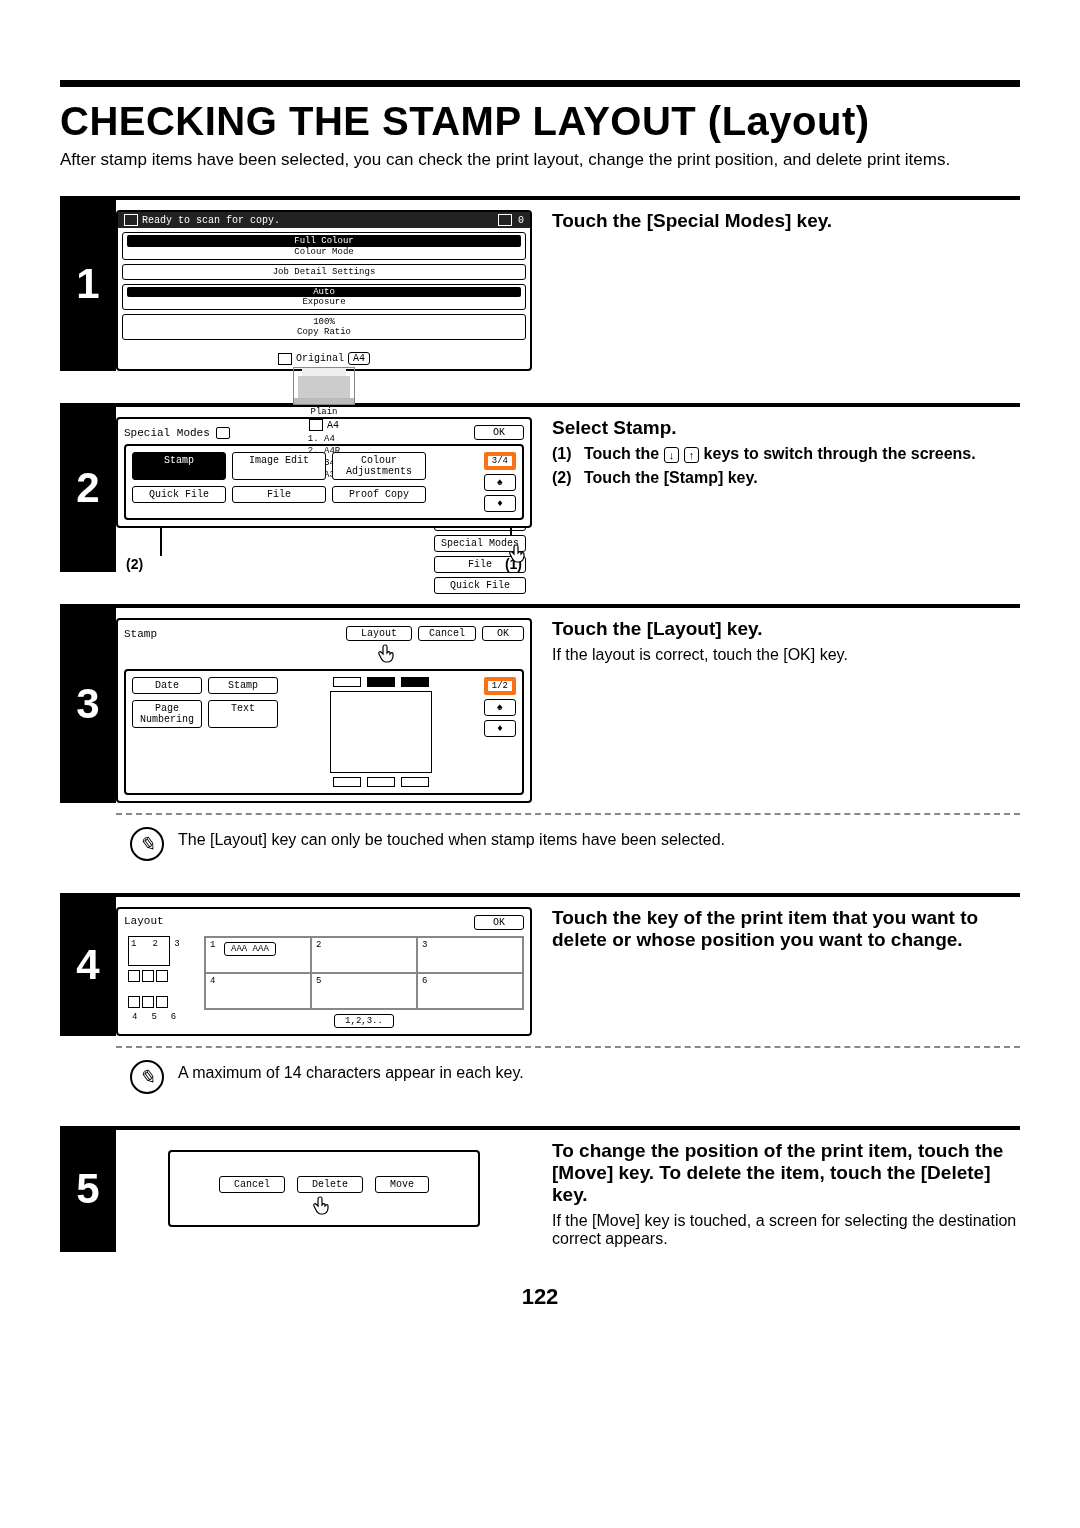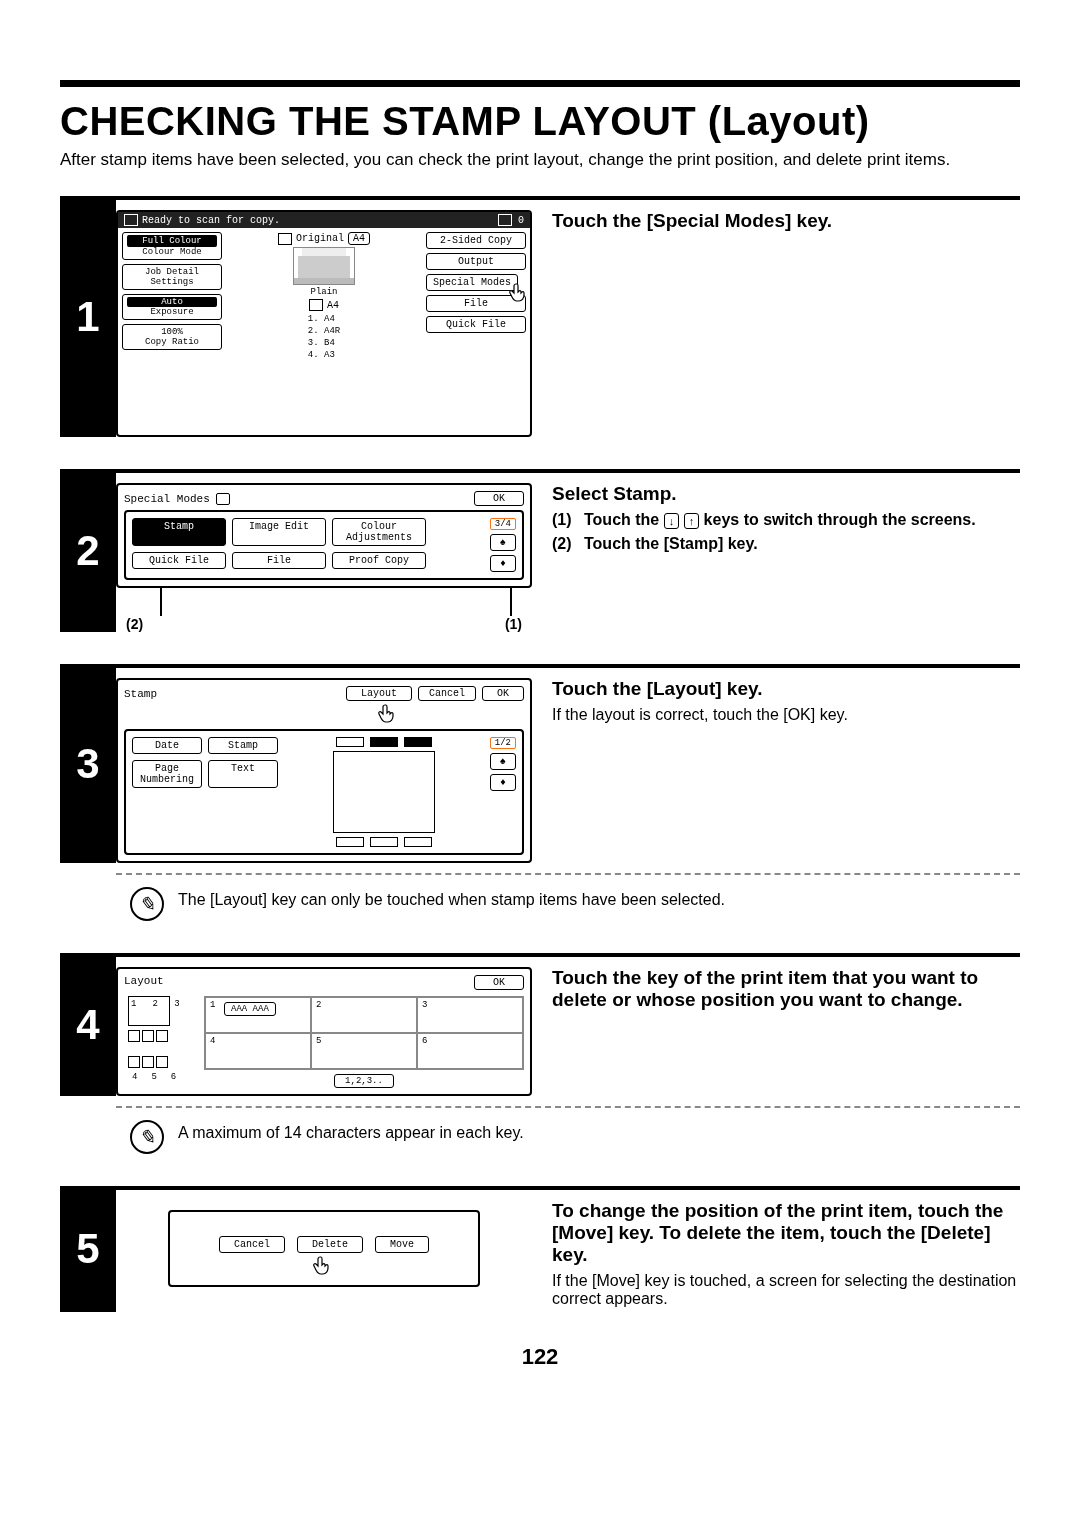--- a/index.html
+++ b/index.html
@@ -138,21 +138,22 @@
   }
   .micro-icon {
     display:inline-block; width:12px; height:10px; border:1px solid #fff; vertical-align:middle;
   }
   .micro-icon.dark-border { border-color:#000; }
 
   
   .s1-body {
     display: flex;
     padding: 4px;
-    gap: 6px;
+    gap: 12px;
+    flex-direction: column;
   }
   .s1-left, .s1-right { display:flex; flex-direction:column; gap:4px; }
   .s1-left { flex:0 0 100px; }
   .s1-right { flex:0 0 100px; margin-left:auto; }
   .s1-center { flex:1; display:flex; flex-direction:column; align-items:center; font-size:10px; gap:2px; position:relative;}
   .s1-cell {
     border:1px solid #000; border-radius:3px;
     padding:2px 4px; font-size:9px; line-height:10px; text-align:center;
   }
   .doc-stack {
@@ -168,21 +169,21 @@
   
   .s2-body { padding:6px; position:relative;}
   .s2-head { display:flex; justify-content:space-between; margin-bottom:4px; align-items:center;}
   .s2-grid {
     border:2px solid #000; border-radius:4px; padding:6px;
     display:flex; gap:8px; align-items:flex-start;
   }
   .s2-btns { display:grid; grid-template-columns: repeat(3, 94px); gap:6px;}
   .s2-arrow-col { display:flex; flex-direction:column; gap:4px; margin-left:auto;}
   .badge-small {
-    border:1px solid #f97316; border-radius:2px; font-size:9px; padding:0 4px; text-align:center;
+    border:4px solid #f97316; border-radius:2px; font-size:9px; padding:0 4px; text-align:center;
   }
   .callout-line {
     border-left:2px solid #000; height:28px; margin-left:30px;
   }
   .callout-row { display:flex; justify-content:space-between; padding:0 10px; font-size:14px; font-weight:700; font-family:Arial;}
 
   
   .s3-body { padding:6px;}
   .s3-head { display:flex; gap:6px; align-items:center; margin-bottom:4px;}
   .s3-head .title { flex:1; font-size:11px;}
@@ -245,21 +246,21 @@
 </svg>
 
 <div class="rule-thick"></div>
 <h1 class="page-title">CHECKING THE STAMP LAYOUT (Layout)</h1>
 <p class="intro">After stamp items have been selected, you can check the print layout, change the print position, and delete print items.</p>
 
 <div class="step">
   <div class="step-num">1</div>
   <div class="step-body">
     <div class="panel-col">
-      <div class="screen" style="height:227px;">
+      <div class="screen" style="height:161px;">
         <div class="topbar">
           <span style="display:flex;align-items:center;gap:4px;">
             <span class="micro-icon"></span>
             <span>Ready to scan for copy.</span>
           </span>
           <span style="display:flex;align-items:center;gap:6px;">
             <span class="micro-icon"></span>
             <span>0</span>
           </span>
         </div>

